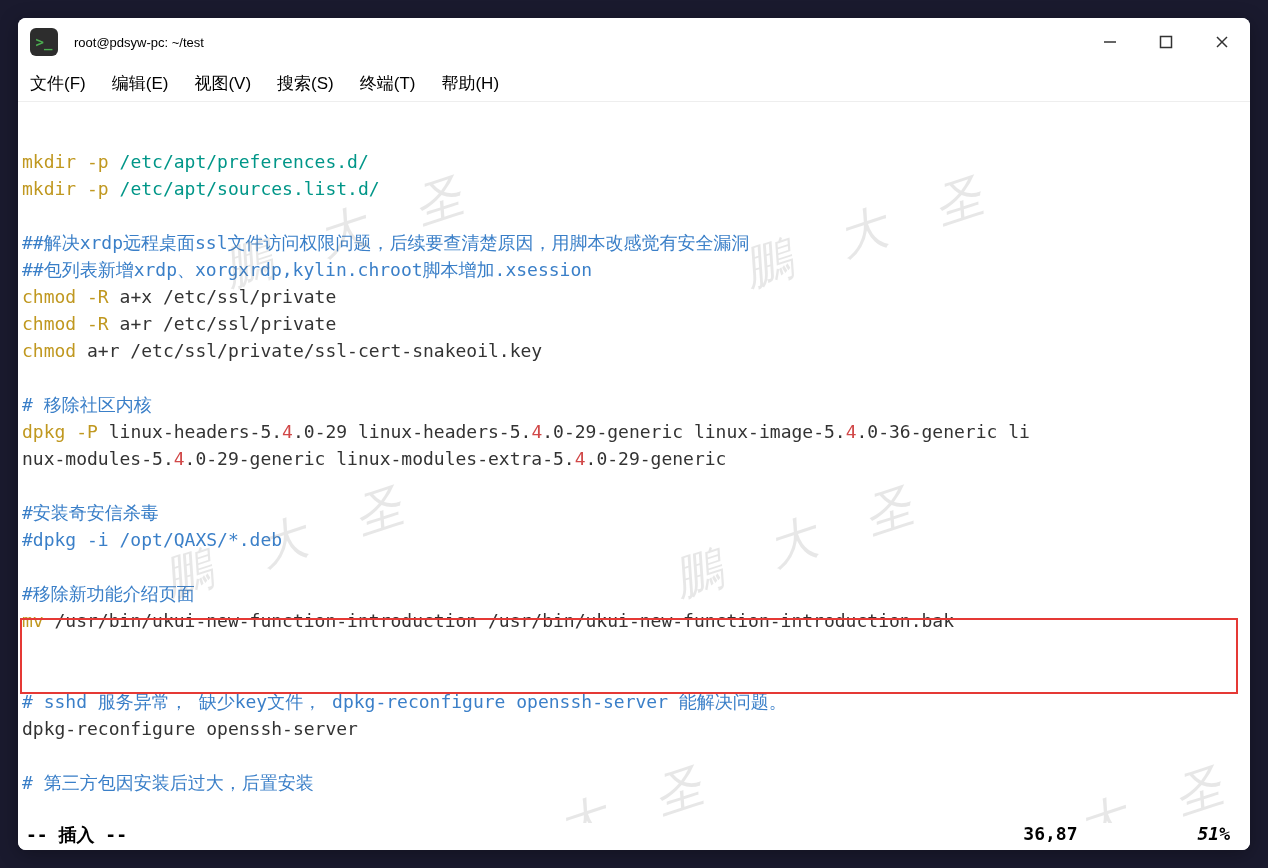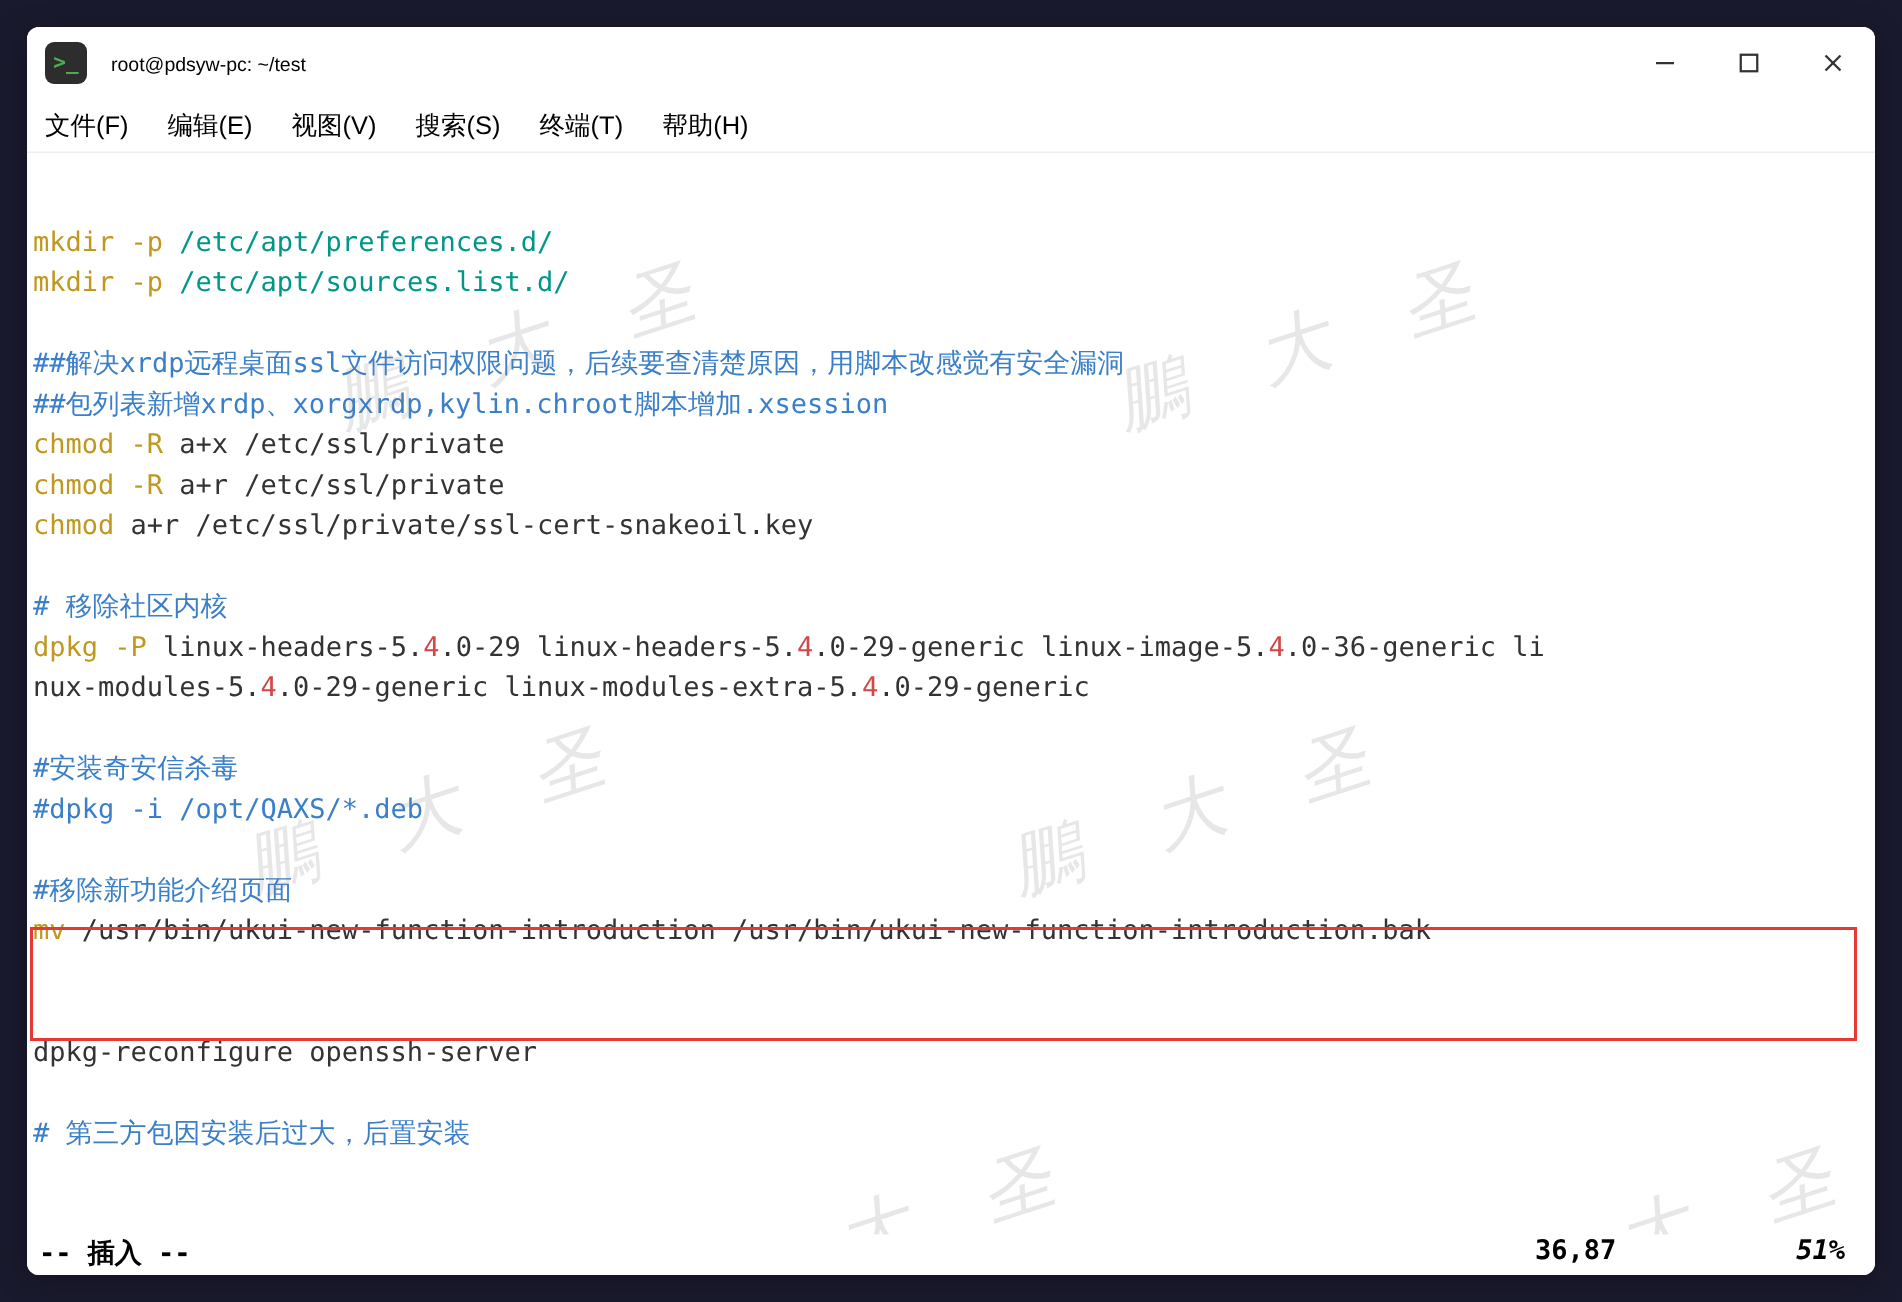--- a/index.html
+++ b/index.html
@@ -189,20 +189,21 @@
     <div class="line"><span class="cmd">dpkg</span><span class="opt"> -P </span><span>linux-headers-5.</span><span class="num">4</span><span>.0-29 linux-headers-5.</span><span class="num">4</span><span>.0-29-generic linux-image-5.</span><span class="num">4</span><span>.0-36-generic li</span></div>
     <div class="line"><span>nux-modules-5.</span><span class="num">4</span><span>.0-29-generic linux-modules-extra-5.</span><span class="num">4</span><span>.0-29-generic</span></div>
     <div class="blank"></div>
     <div class="line comment">#安装奇安信杀毒</div>
     <div class="line comment">#dpkg -i /opt/QAXS/*.deb</div>
     <div class="blank"></div>
     <div class="line comment">#移除新功能介绍页面</div>
     <div class="line"><span class="cmd">mv</span><span> /usr/bin/ukui-new-function-introduction /usr/bin/ukui-new-function-introduction.bak</span></div>
     <div class="blank"></div>
     <div class="blank"></div>
+    <div class="line comment"># sshd 服务异常， 缺少key文件， dpkg-reconfigure openssh-server 能解决问题。</div>
     <div class="line">dpkg-reconfigure openssh-server</div>
     <div class="blank"></div>
     <div class="line comment"># 第三方包因安装后过大，后置安装</div>
 
     <div class="highlight-box"></div>
 
     <div class="watermark" style="top:70px;left:200px;">鵬 大 圣</div>
     <div class="watermark" style="top:70px;left:720px;">鵬 大 圣</div>
     <div class="watermark" style="top:380px;left:140px;">鵬 大 圣</div>
     <div class="watermark" style="top:380px;left:650px;">鵬 大 圣</div>

